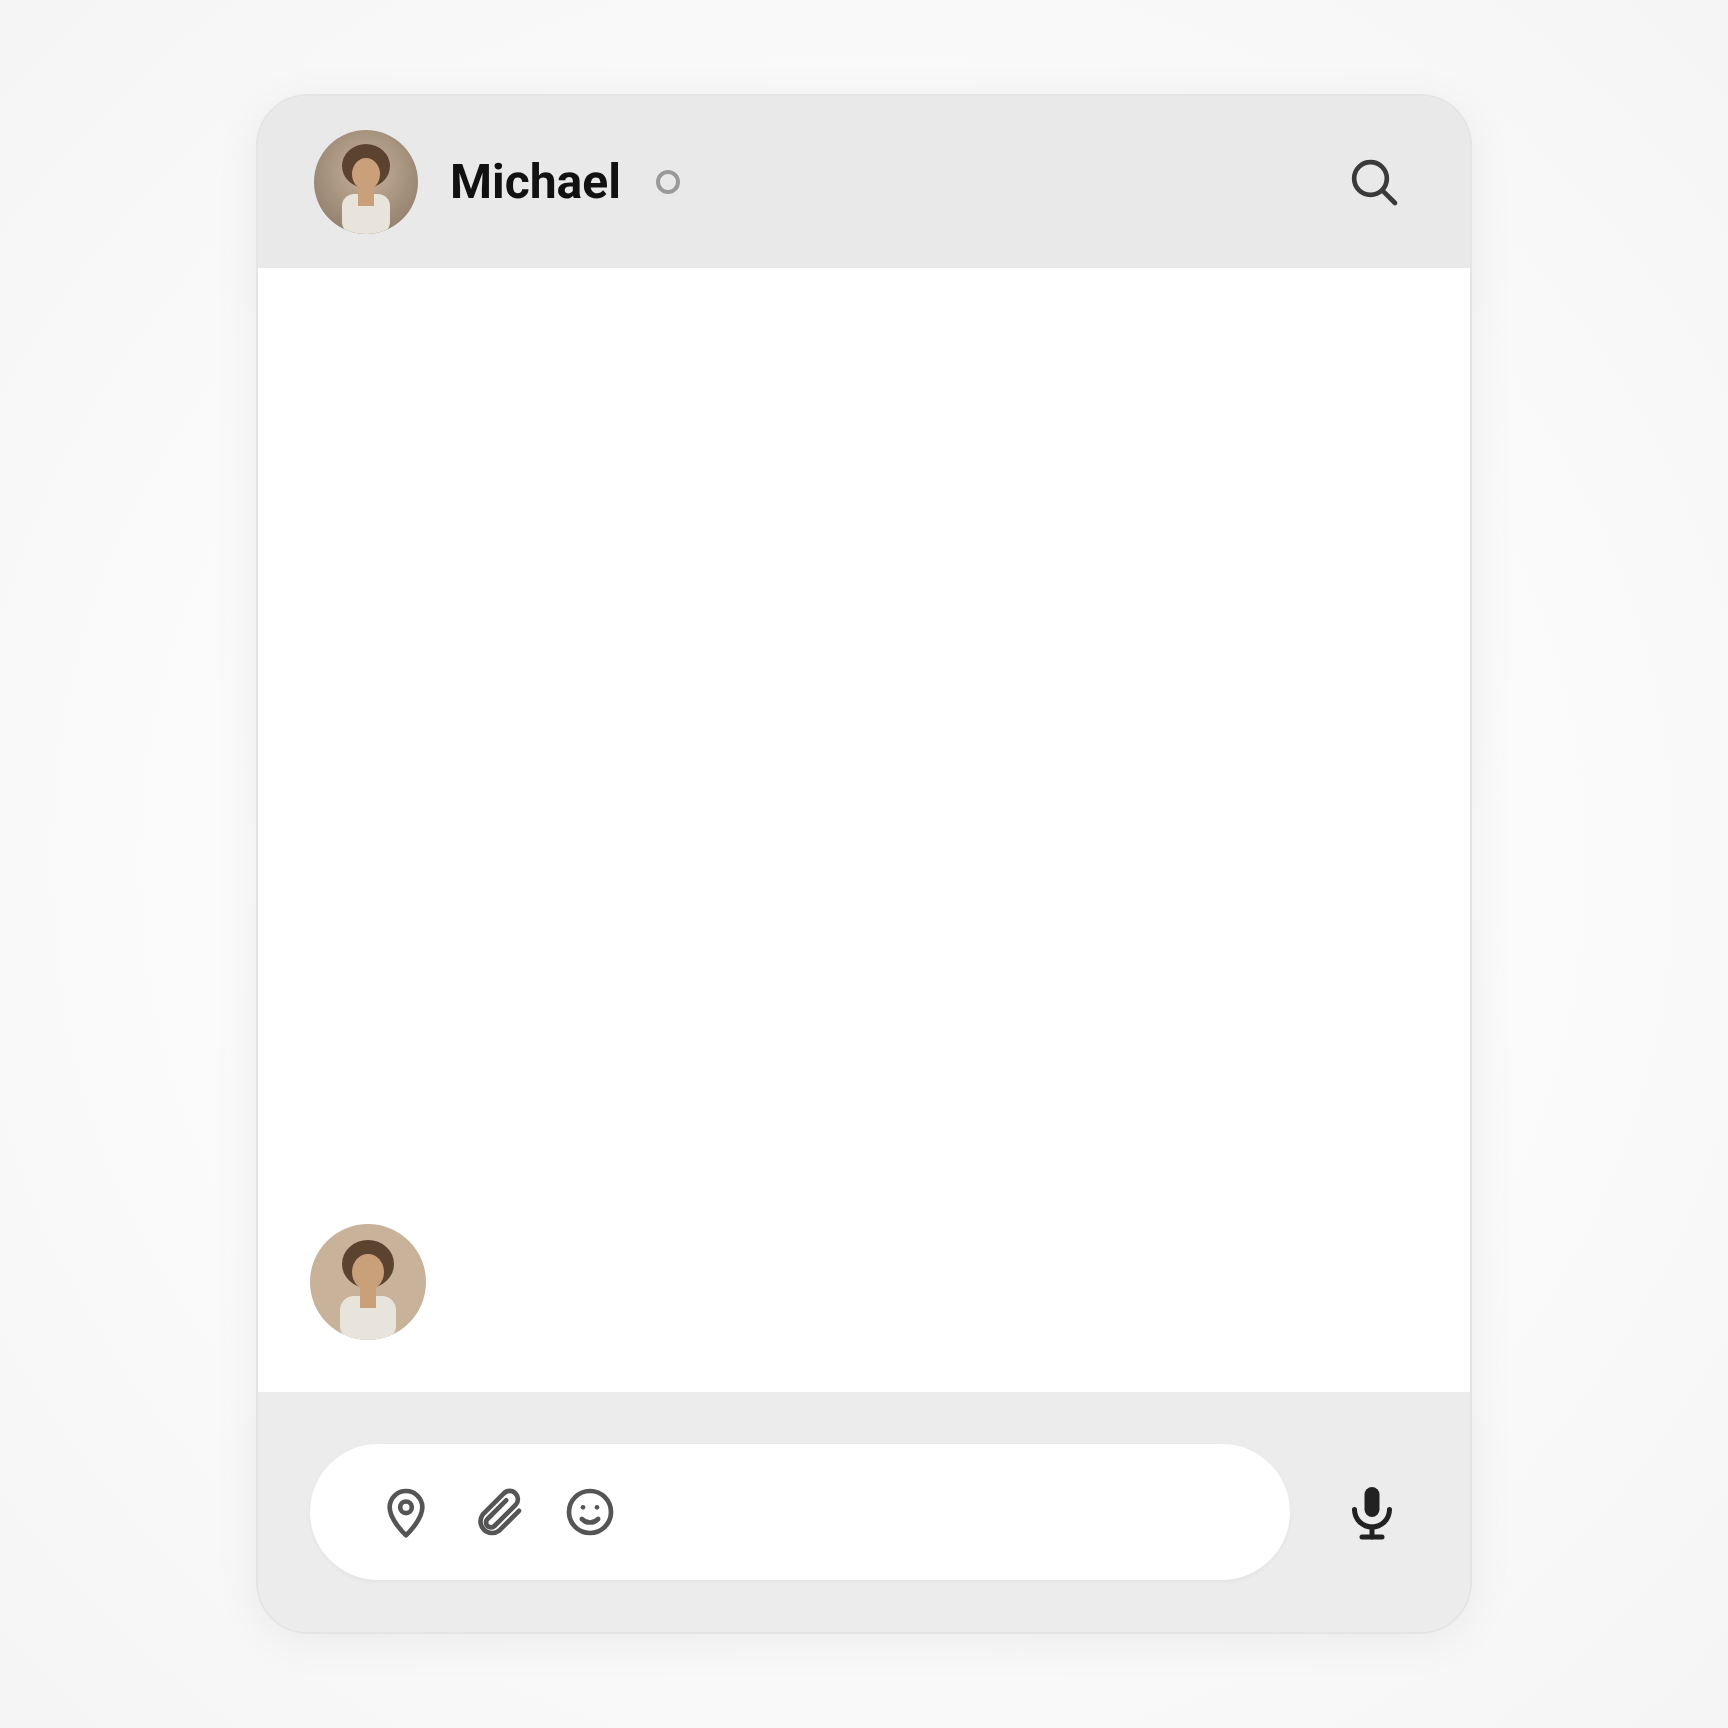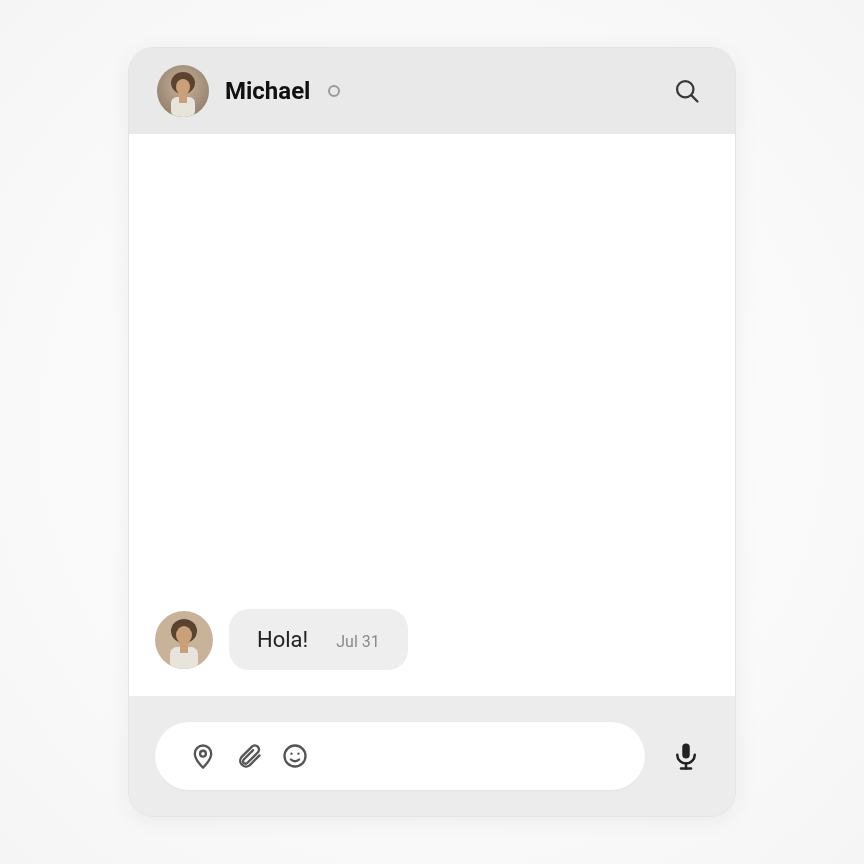--- a/index.html
+++ b/index.html
@@ -173,24 +173,20 @@
       <div class="message-row">
         <div class="msg-avatar">
           <svg viewBox="0 0 58 58">
             <rect width="58" height="58" fill="#c9b29a"></rect>
             <ellipse cx="29" cy="20" rx="13" ry="12" fill="#5b4330"></ellipse>
             <ellipse cx="29" cy="24" rx="8" ry="9" fill="#caa07a"></ellipse>
             <rect x="15" y="36" width="28" height="22" rx="7" fill="#e8e4dc"></rect>
             <rect x="25" y="31" width="8" height="11" fill="#caa07a"></rect>
           </svg>
         </div>
-        <div class="bubble">
-          <span class="bubble-text">Hola!</span>
-          <span class="bubble-time">Jul 31</span>
-        </div>
       </div>
     </div>
 
     <div class="composer">
       <div class="input-wrap">
         <button class="inline-icon">
           <svg viewBox="0 0 24 24" fill="none" stroke="currentColor" stroke-width="2" stroke-linecap="round" stroke-linejoin="round">
             <path d="M12 22s7-6.5 7-12a7 7 0 1 0-14 0c0 5.5 7 12 7 12z"></path>
             <circle cx="12" cy="10" r="2.5"></circle>
           </svg>

